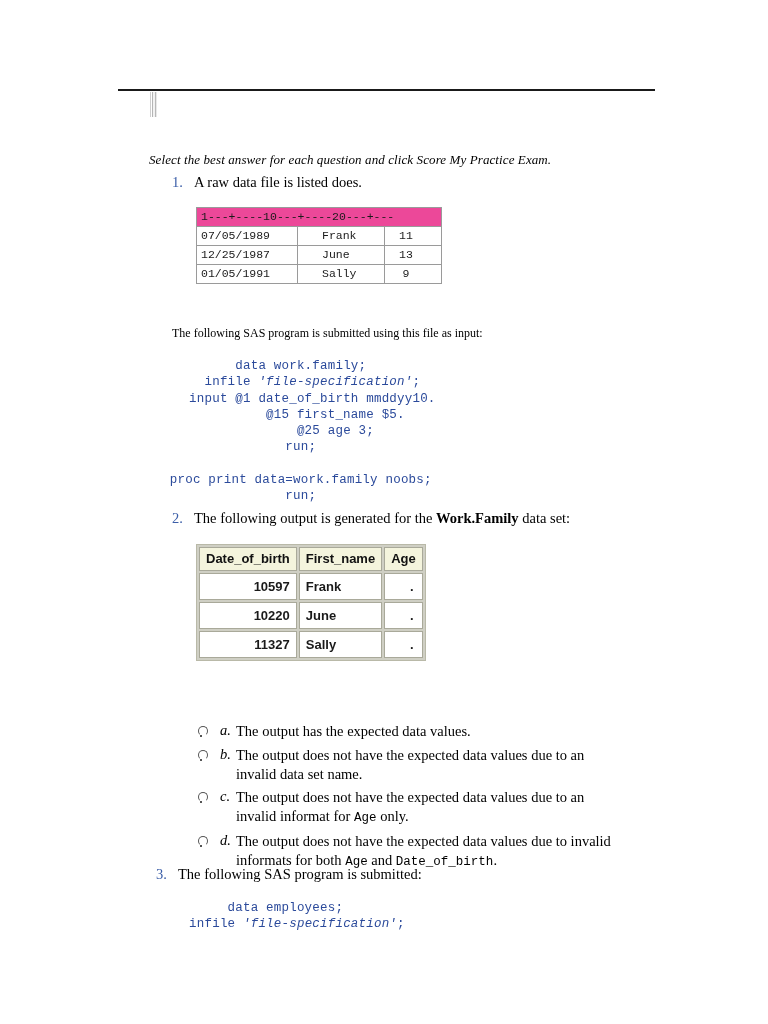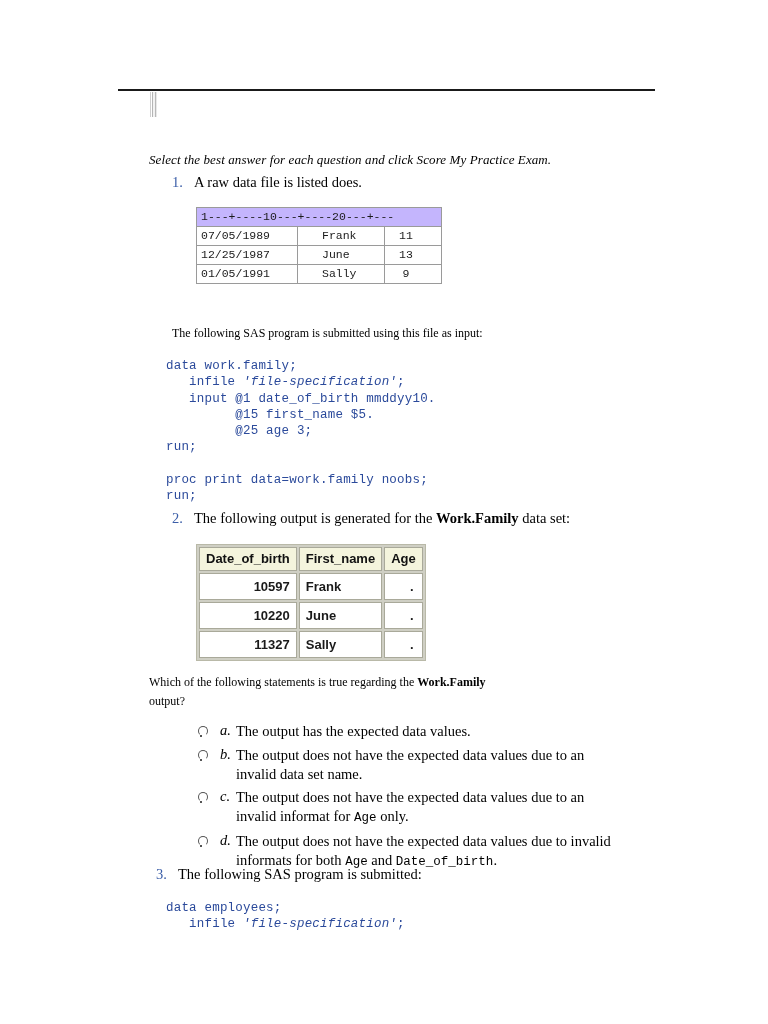--- a/index.html
+++ b/index.html
@@ -78,20 +78,21 @@
 
   
   .code {
     position: absolute;
     font-family: "Liberation Mono", "DejaVu Sans Mono", monospace;
     font-size: 12.5px;
     line-height: 16.3px;
     color: #2b4a9b;
     white-space: pre;
     letter-spacing: 0.2px;
+    text-align: center;
   }
   .code .it {
     font-style: italic;
   }
 
   
   .rawtable {
     position: absolute;
     left: 196px;
     top: 207px;
@@ -103,21 +104,21 @@
     box-shadow: 0 0 0 1px #ffffff inset;
   }
   .rawtable td {
     border: 1px solid #9a9a9a;
     padding: 1px 4px 2px 4px;
     height: 15px;
     white-space: pre;
     color: #1a1a1a;
   }
   .rawtable tr.ruler td {
-    background: #c4b5fd;
+    background: #ec4899;
     border-bottom: 1px solid #9a9a9a;
   }
   .rawtable .c-date { width: 92px; }
   .rawtable .c-name { text-align: left; padding-left: 24px; width: 58px;}
   .rawtable .c-age  { text-align: center; padding-right: 18px; width: 34px;}
 
   
   .outtable {
     position: absolute;
     left: 196px;
@@ -273,24 +274,20 @@
       <td class="dot">.</td>
     </tr>
     <tr>
       <td class="num">11327</td>
       <td class="txt">Sally</td>
       <td class="dot">.</td>
     </tr>
   </tbody>
     </table>
 
-  <div class="para" style="left:149px; top:673px; width:470px;">
-    <span>Which of the following statements is true regarding the </span><b>Work.Family</b><br>
-    <span>output?</span>
-  </div>
 
   <div class="options">
 
     <div class="option">
       <span class="radio"></span>
       <span class="opt-letter">a.</span>
       <span class="opt-text"><span>The output has the expected data values.</span></span>
     </div>
 
     <div class="option">

